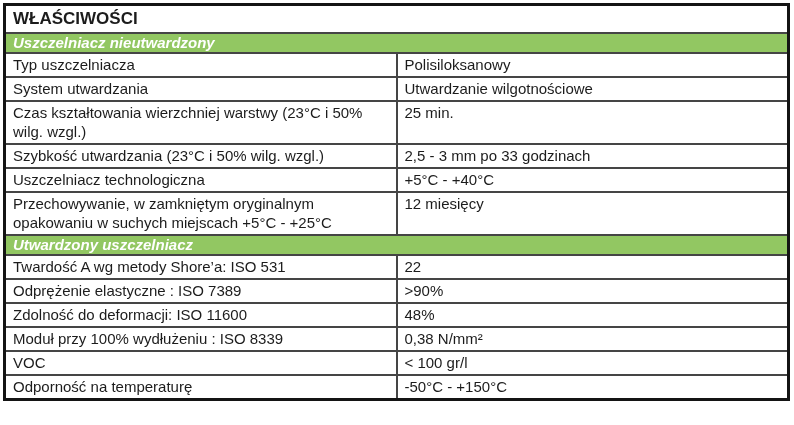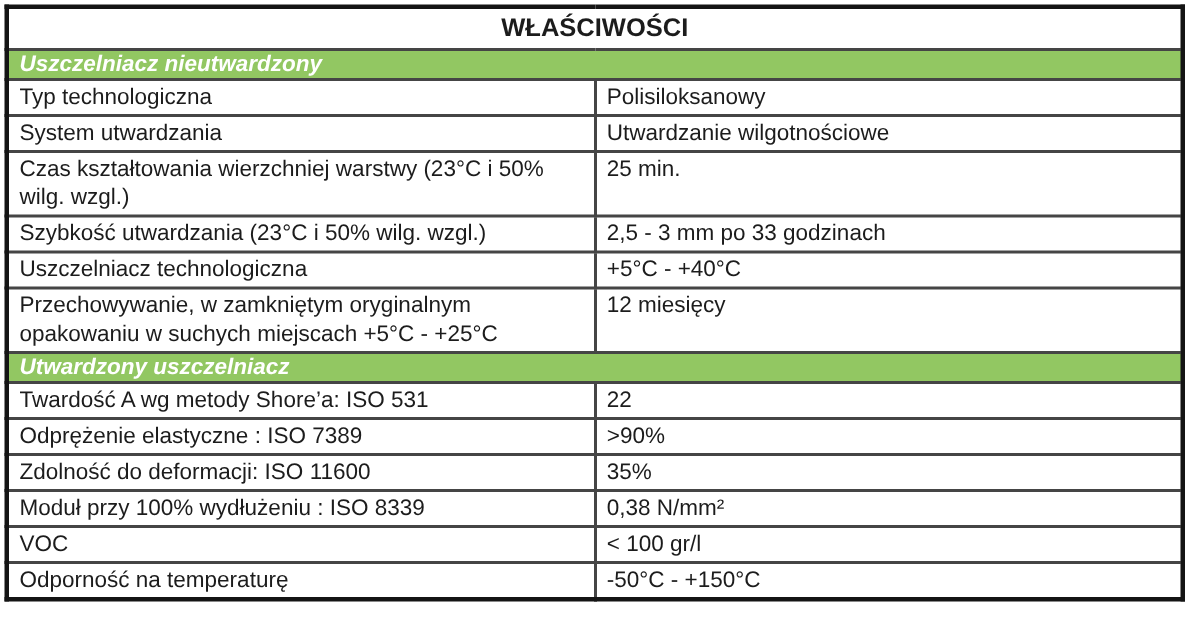--- a/index.html
+++ b/index.html
@@ -28,21 +28,20 @@
     vertical-align:top;
     overflow:hidden;
     white-space:normal;
   }
   td.title-cell{
     font-weight:bold;
     font-size:17px;
     line-height:23px;
     padding:1px 7px 2px 7px;
     background:#ffffff;
-    text-align:center;
   }
   td.section-cell{
     background:var(--section-bg);
     color:var(--section-text);
     font-weight:bold;
     font-size:15px;
     line-height:15px;
     padding:1px 7px 3px 7px;
     font-style:italic;
   }
@@ -59,21 +58,21 @@
       <col class="c-value">
     </colgroup>
     <tbody>
       <tr>
         <td colspan="2" class="title-cell">WŁAŚCIWOŚCI</td>
       </tr>
     <tr>
           <td colspan="2" class="section-cell">Uszczelniacz nieutwardzony</td>
         </tr>
         <tr>
-          <td>Typ technologiczna</td>
+          <td>Typ uszczelniacza</td>
           <td>Polisiloksanowy</td>
         </tr>
         <tr>
           <td>System utwardzania</td>
           <td>Utwardzanie wilgotnościowe</td>
         </tr>
         <tr>
           <td>Czas kształtowania wierzchniej warstwy (23°C i 50% wilg. wzgl.)</td>
           <td>25 min.</td>
         </tr>
@@ -95,21 +94,21 @@
         <tr>
           <td>Twardość A wg metody Shore’a: ISO 531</td>
           <td>22</td>
         </tr>
         <tr>
           <td>Odprężenie elastyczne : ISO 7389</td>
           <td>&gt;90%</td>
         </tr>
         <tr>
           <td>Zdolność do deformacji: ISO 11600</td>
-          <td>35%</td>
+          <td>48%</td>
         </tr>
         <tr>
           <td>Moduł przy 100% wydłużeniu : ISO 8339</td>
           <td>0,38 N/mm²</td>
         </tr>
         <tr>
           <td>VOC</td>
           <td>&lt; 100 gr/l</td>
         </tr>
         <tr>

